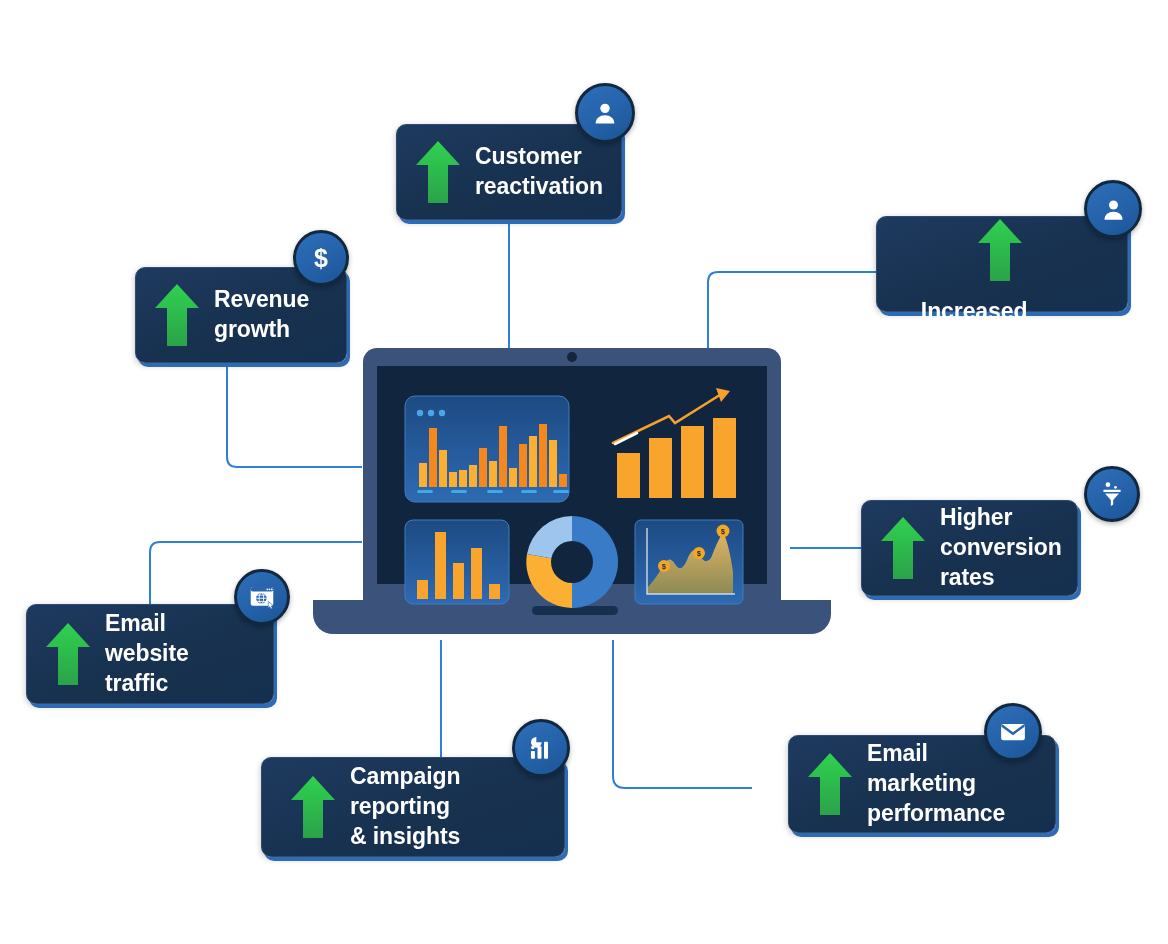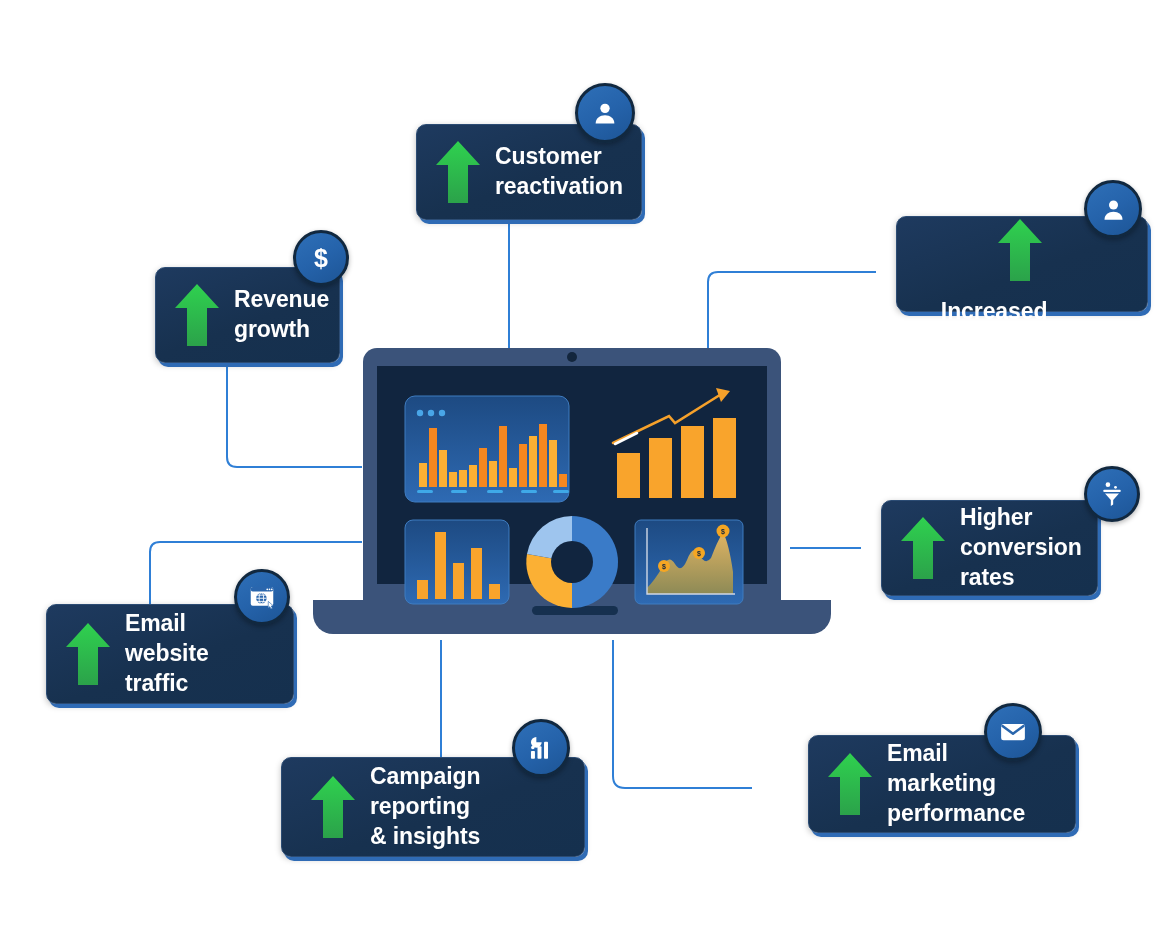--- a/index.html
+++ b/index.html
@@ -19,21 +19,20 @@
   .card {
     position: absolute;
     border-radius: 10px;
     background: linear-gradient(160deg, #1e3a5f 0%, #17314f 55%, #15304e 100%);
     border: 1.5px solid #2c4c74;
     box-shadow: 3px 4px 0 0 #2f6bb5, 0 2px 6px rgba(0,0,0,.25);
     display: flex;
     align-items: center;
     gap: 14px;
     padding: 0 22px 0 18px;
-    margin-left: 20px;
   }
   .card-text {
     color: #ffffff;
     font-size: 23px;
     font-weight: 700;
     line-height: 1.30;
     letter-spacing: -0.1px;
     white-space: pre-line;
   }
   .arrow { flex: 0 0 auto; display: block; }
@@ -209,21 +208,21 @@
     <div class="card-text">Increased
 qualified leads</div>
   </div>
   <div class="badge" style="left:1084px; top:180px; width:58px; height:58px;">
     <svg width="27" height="27" viewBox="0 0 24 24" fill="#ffffff">
       <circle cx="12" cy="8" r="4"></circle>
       <path d="M4 21c0-4.4 3.6-7 8-7s8 2.6 8 7z"></path>
     </svg>
   </div>
 
-  <div class="card" style="left:135px; top:267px; width:185px; height:96px;">
+  <div class="card" style="left:135px; top:267px; width:212px; height:96px;">
     <svg class="arrow" width="46" height="66" viewBox="0 0 46 66">
       <defs>
           <linearGradient id="ag2" x1="0" y1="0" x2="0" y2="1">
         <stop offset="0" stop-color="#2fd14f"></stop>
             <stop offset="1" stop-color="#2ba24a"></stop>
       </linearGradient>
         </defs>
       <path d="M23 2 L45 26 H33 V64 H13 V26 H1 Z" fill="url(#ag2)"></path>
     </svg>
     <div class="card-text">Revenue

